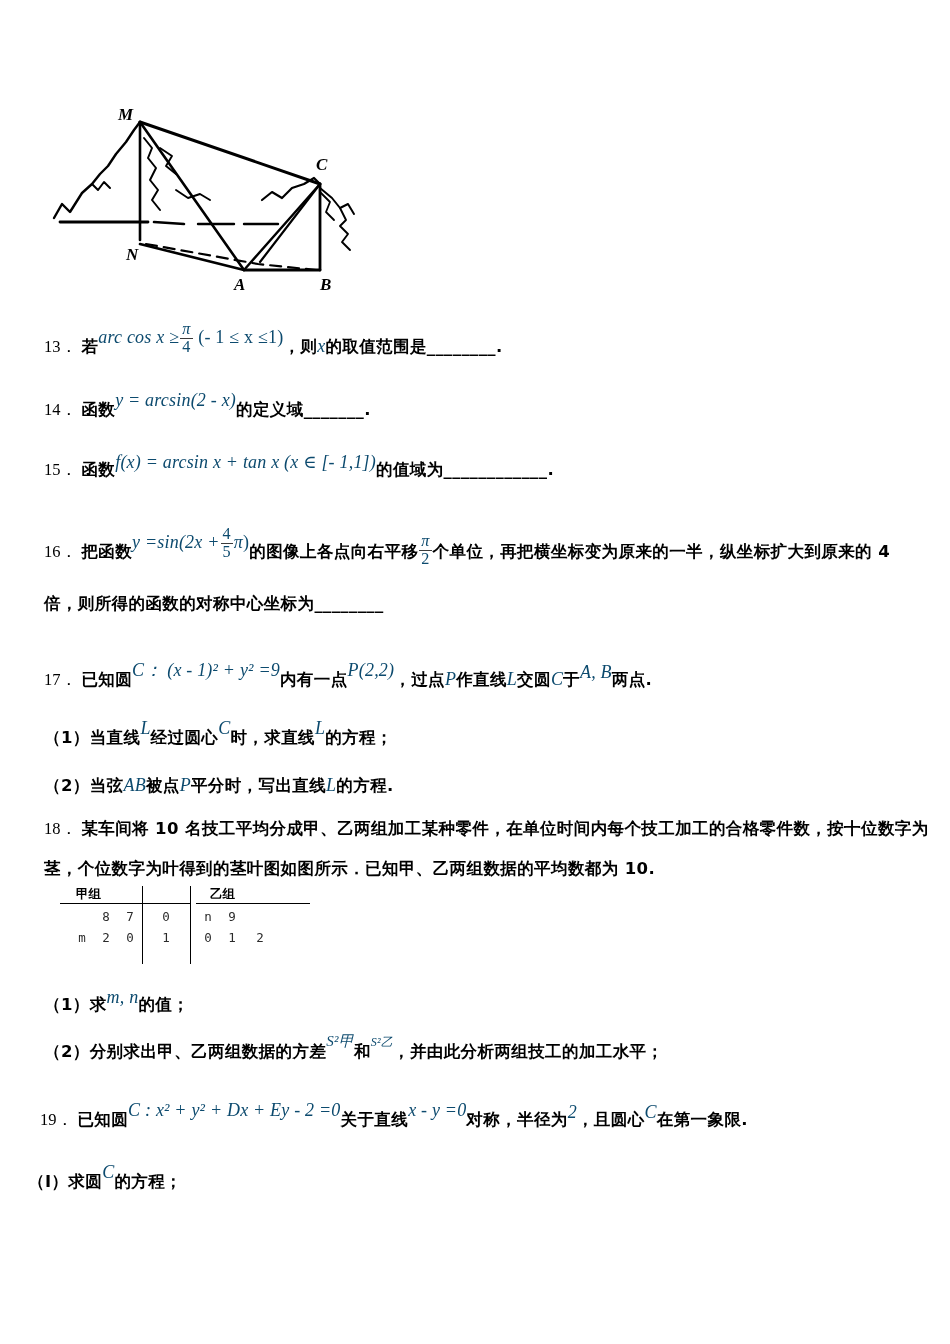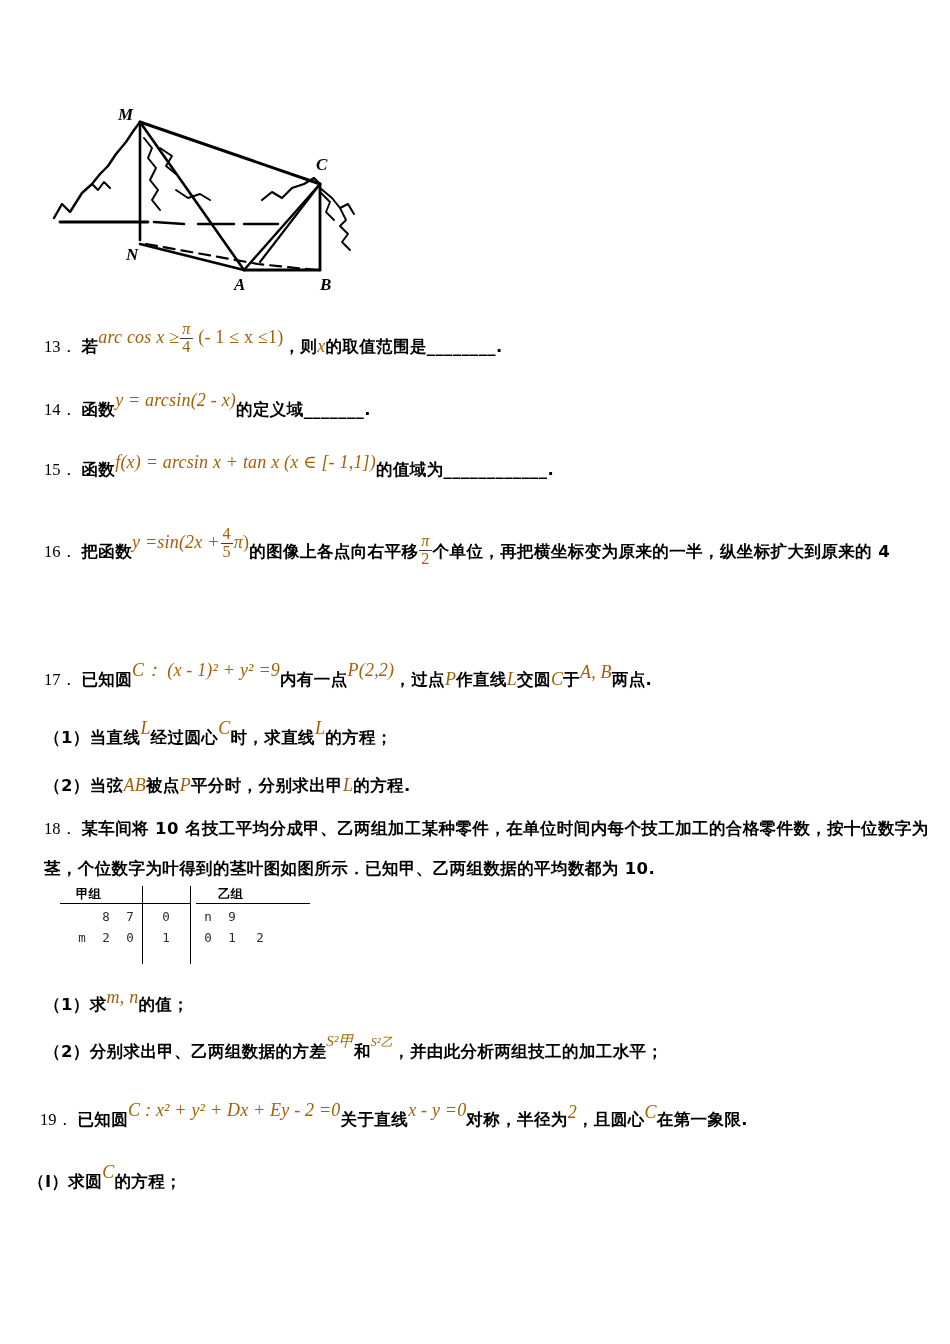--- a/index.html
+++ b/index.html
@@ -48,21 +48,21 @@
   .cn {
     font-family: "DejaVu Sans", "Liberation Sans", sans-serif;
     font-weight: bold;
     font-size: 16.5px;
     letter-spacing: 0.4px;
   }
   
   .mth {
     font-family: "Liberation Serif", "DejaVu Serif", serif;
     font-style: italic;
-    color: #a16207;
+    color: #0c4a6e;
     font-size: 18px;
     letter-spacing: 0.2px;
   }
   .mth .rm { font-style: normal; }
   
   .raise {
     position: relative;
     top: -9px;
   }
   .raise-sm {
@@ -179,49 +179,52 @@
 
   <div class="qline" style="left:44px; top:460px;">
     <span class="num">15．</span>
     <span class="cn">函数</span><span class="mth raise-sm"><span>f(x) = arcsin x + tan x (x ∈ [- 1,1])</span></span><span class="cn">的值域为</span><span class="cn">____________</span><span class="cn">.</span>
   </div>
 
   <div class="qline" style="left:44px; top:535px;">
     <span class="num">16．</span>
     <span class="cn">把函数</span><span class="mth raise"><span class="rm" style="font-style:italic;">y =sin(2x +</span><span class="frac"><span class="t" style="font-style:normal;">4</span><span class="b" style="font-style:normal;">5</span></span><span>π</span><span class="rm">)</span></span><span class="cn">的图像上各点向右平移</span><span class="mth" style="position:relative; top:-2px;"><span class="frac"><span class="t">π</span><span class="b" style="font-style:normal;">2</span></span></span><span class="cn">个单位，再把横坐标变为原来的一半，纵坐标扩大到原来的 4</span>
   </div>
+  <div class="qline" style="left:44px; top:595px;">
+    <span class="cn">倍，则所得的函数的对称中心坐标为</span><span class="cn">________</span>
+  </div>
 
   <div class="qline" style="left:44px; top:632px;">
     <span class="cn"></span>
   </div>
 
   <div class="qline" style="left:44px; top:670px;">
     <span class="num">17．</span>
     <span class="cn">已知圆</span><span class="mth raise"><span>C： (x - 1)² + y² =9</span></span><span class="cn">内有一点</span><span class="mth raise">P(2,2)</span><span class="cn">，过点</span><span class="mth">P</span><span class="cn">作直线</span><span class="mth">L</span><span class="cn">交圆</span><span class="mth">C</span><span class="cn">于</span><span class="mth raise-sm">A, B</span><span class="cn">两点.</span>
   </div>
 
   <div class="qline" style="left:44px; top:728px;">
     <span class="cn">（1）</span><span class="cn">当直线</span><span class="mth raise">L</span><span class="cn">经过圆心</span><span class="mth raise">C</span><span class="cn">时，求直线</span><span class="mth raise">L</span><span class="cn">的方程；</span>
   </div>
 
   <div class="qline" style="left:44px; top:776px;">
-    <span class="cn">（2）</span><span class="cn">当弦</span><span class="mth">AB</span><span class="cn">被点</span><span class="mth">P</span><span class="cn">平分时，分别求出甲</span><span class="mth">L</span><span class="cn">的方程.</span>
+    <span class="cn">（2）</span><span class="cn">当弦</span><span class="mth">AB</span><span class="cn">被点</span><span class="mth">P</span><span class="cn">平分时，写出直线</span><span class="mth">L</span><span class="cn">的方程.</span>
   </div>
 
   <div class="qline" style="left:44px; top:820px;">
     <span class="num">18．</span>
     <span class="cn">某车间将 10 名技工平均分成甲、乙两组加工某种零件，在单位时间内每个技工加工的合格零件数，按十位数字为</span>
   </div>
   <div class="qline" style="left:44px; top:860px;">
     <span class="cn">茎，个位数字为叶得到的茎叶图如图所示．已知甲、乙两组数据的平均数都为 10.</span>
   </div>
 
   <div class="stemleaf">
     <div class="sl-head" style="left:16px; top:0;">甲组</div>
-    <div class="sl-head" style="left:158px; top:0;">乙组</div>
+    <div class="sl-head" style="left:150px; top:0;">乙组</div>
 
     <div class="sl-rule" style="left:0px; top:17px; width:130px;"></div>
     <div class="sl-rule" style="left:136px; top:17px; width:114px;"></div>
 
     <div class="sl-vrule" style="left:82px; top:0px; height:78px;"></div>
     <div class="sl-vrule" style="left:130px; top:0px; height:78px;"></div>
 
     <div class="sl-cell" style="left:38px; top:23px;">8</div>
     <div class="sl-cell" style="left:62px; top:23px;">7</div>
     <div class="sl-cell" style="left:98px; top:23px;">0</div>

